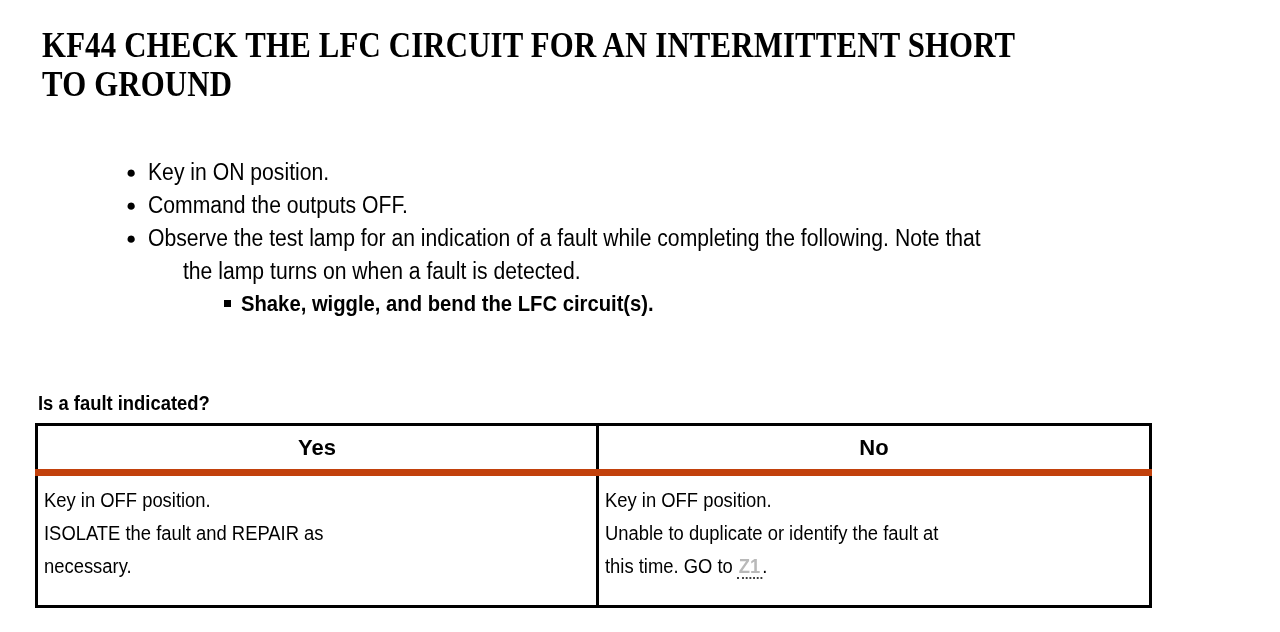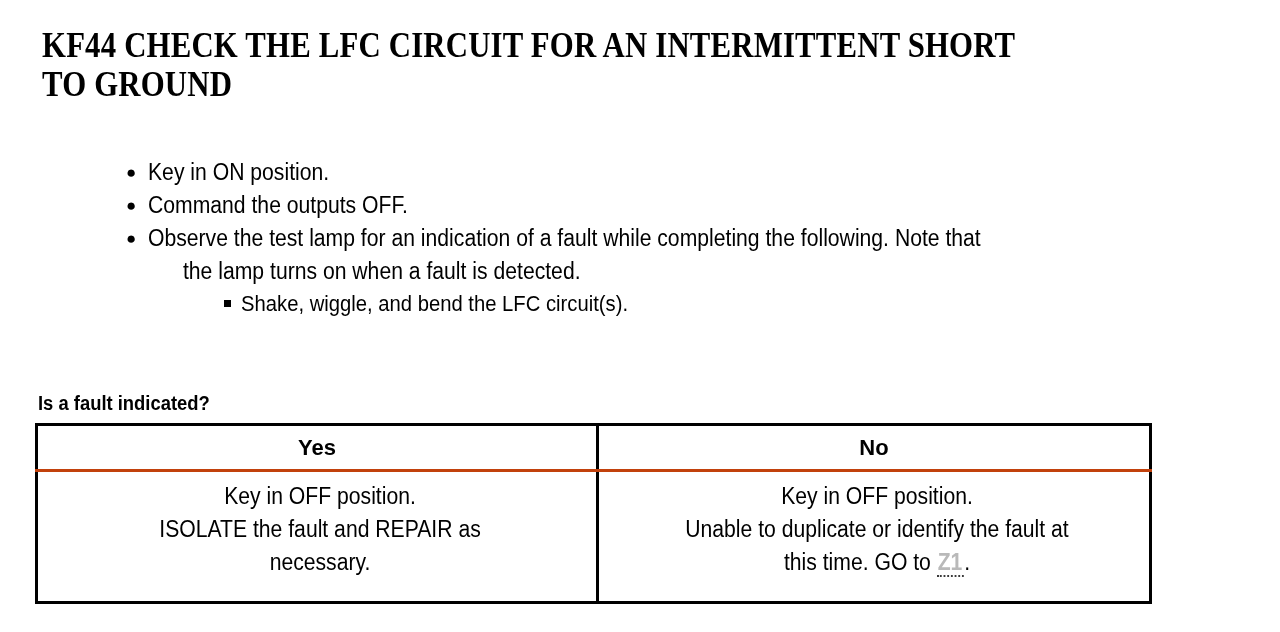--- a/index.html
+++ b/index.html
@@ -64,20 +64,21 @@
     display: block;
     padding-left: 38px;
   }
 
   .subbullet-row {
     position: relative;
     display: block;
     font-size: 22px;
     line-height: 32px;
     padding-left: 241px;
+    font-weight: bold;
   }
   .subbullet-row .marker-sq {
     position: absolute;
     left: 224px;
     top: 12px;
     width: 7px;
     height: 7px;
     background: #000;
   }
   .subbullet-text {
@@ -114,33 +115,32 @@
     border: 0;
     padding: 0;
     vertical-align: top;
   }
   .decision-table thead th {
     height: 43px;
     text-align: center;
     vertical-align: middle;
     font-size: 22px;
     font-weight: bold;
-    border-bottom: 3px solid #c2410c;
+    border-bottom: 7px solid #c2410c;
   }
   .decision-table thead th.col-left,
   .decision-table tbody td.col-left {
     border-right: 3px solid #000;
     width: 558px;
   }
   .decision-table tbody td {
     height: 115px;
     padding: 8px 0 6px 6px;
-    font-size: 23px;
+    font-size: 20px;
     line-height: 33px;
-    text-align: center;
   }
   .cell-text {
     display: block;
     transform: scaleX(0.92);
     transform-origin: left top;
     width: 108.7%;
   }
   .cell-line { display: block; white-space: nowrap; }
 
   .xref {

